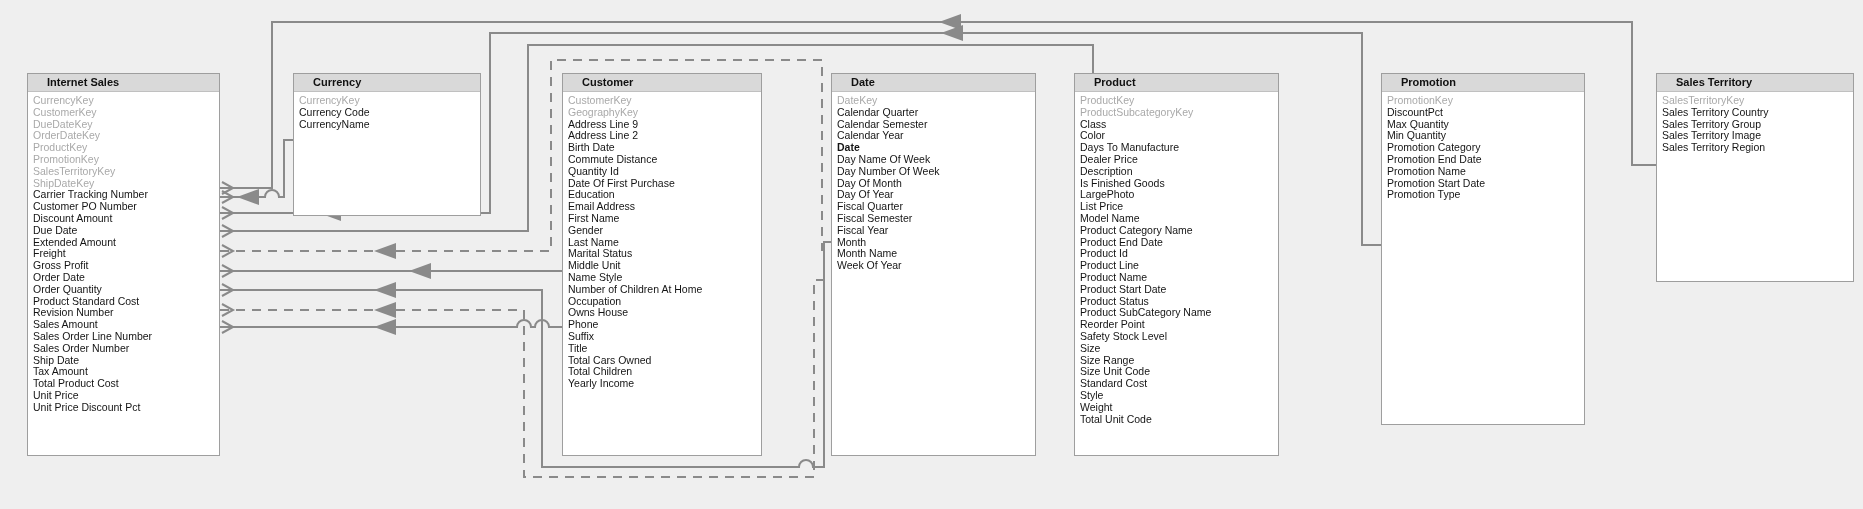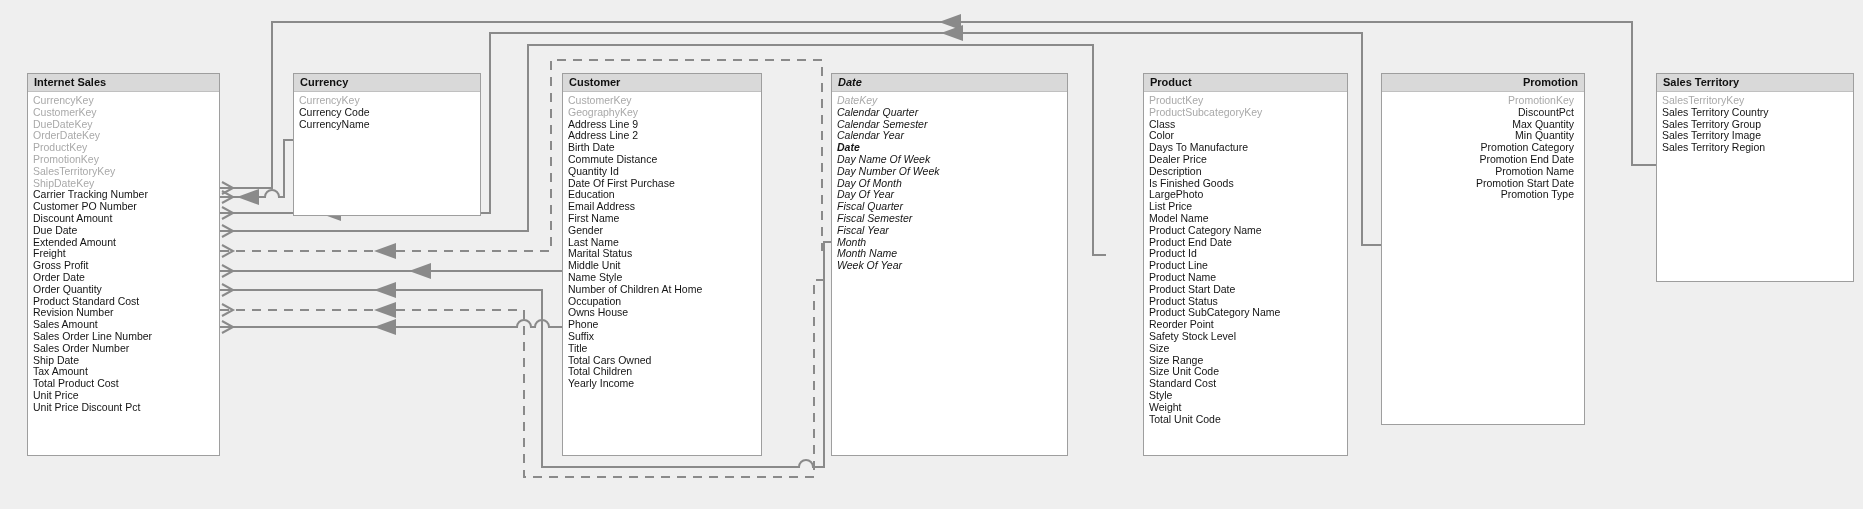--- a/index.html
+++ b/index.html
@@ -20,21 +20,21 @@
     box-shadow:0 0 0 1px rgba(255,255,255,0.6) inset;
   }
   .tbl-header{
     background:#d9d9d9;
     border-bottom:1px solid #c0c0c0;
     font-size:11px;
     font-weight:bold;
     color:#111;
     height:17px;
     line-height:17px;
-    padding:0 6px;
+    padding:0 19px;
     white-space:nowrap;
     overflow:hidden;
   }
   .tbl-body{
     padding:3px 10px 0 5px;
     overflow:hidden;
   }
   .fld{
     font-size:10.5px;
     line-height:11.8px;
@@ -160,41 +160,41 @@
           <div class="fld">Occupation</div>
           <div class="fld">Owns House</div>
           <div class="fld">Phone</div>
           <div class="fld">Suffix</div>
           <div class="fld">Title</div>
           <div class="fld">Total Cars Owned</div>
           <div class="fld">Total Children</div>
           <div class="fld">Yearly Income</div>
         </div>
       </div>
-      <div class="tbl" style="left: 831px; top: 73px; width: 237px; height: 383px; font-style: italic;">
+      <div class="tbl" style="left: 831px; top: 73px; width: 205px; height: 383px;">
         <div class="tbl-header">Date</div>
         <div class="tbl-body">
           <div class="fld key">DateKey</div>
           <div class="fld">Calendar Quarter</div>
           <div class="fld">Calendar Semester</div>
           <div class="fld">Calendar Year</div>
           <div class="fld bold">Date</div>
           <div class="fld">Day Name Of Week</div>
           <div class="fld">Day Number Of Week</div>
           <div class="fld">Day Of Month</div>
           <div class="fld">Day Of Year</div>
           <div class="fld">Fiscal Quarter</div>
           <div class="fld">Fiscal Semester</div>
           <div class="fld">Fiscal Year</div>
           <div class="fld">Month</div>
           <div class="fld">Month Name</div>
           <div class="fld">Week Of Year</div>
         </div>
       </div>
-      <div class="tbl" style="left: 1143px; top: 73px; width: 205px; height: 383px;">
+      <div class="tbl" style="left: 1074px; top: 73px; width: 205px; height: 383px;">
         <div class="tbl-header">Product</div>
         <div class="tbl-body">
           <div class="fld key">ProductKey</div>
           <div class="fld key">ProductSubcategoryKey</div>
           <div class="fld">Class</div>
           <div class="fld">Color</div>
           <div class="fld">Days To Manufacture</div>
           <div class="fld">Dealer Price</div>
           <div class="fld">Description</div>
           <div class="fld">Is Finished Goods</div>
@@ -213,21 +213,21 @@
           <div class="fld">Safety Stock Level</div>
           <div class="fld">Size</div>
           <div class="fld">Size Range</div>
           <div class="fld">Size Unit Code</div>
           <div class="fld">Standard Cost</div>
           <div class="fld">Style</div>
           <div class="fld">Weight</div>
           <div class="fld">Total Unit Code</div>
         </div>
       </div>
-      <div class="tbl" style="left: 1381px; top: 73px; width: 204px; height: 352px; text-align: right;">
+      <div class="tbl" style="left: 1381px; top: 73px; width: 204px; height: 352px;">
         <div class="tbl-header">Promotion</div>
         <div class="tbl-body">
           <div class="fld key">PromotionKey</div>
           <div class="fld">DiscountPct</div>
           <div class="fld">Max Quantity</div>
           <div class="fld">Min Quantity</div>
           <div class="fld">Promotion Category</div>
           <div class="fld">Promotion End Date</div>
           <div class="fld">Promotion Name</div>
           <div class="fld">Promotion Start Date</div>

